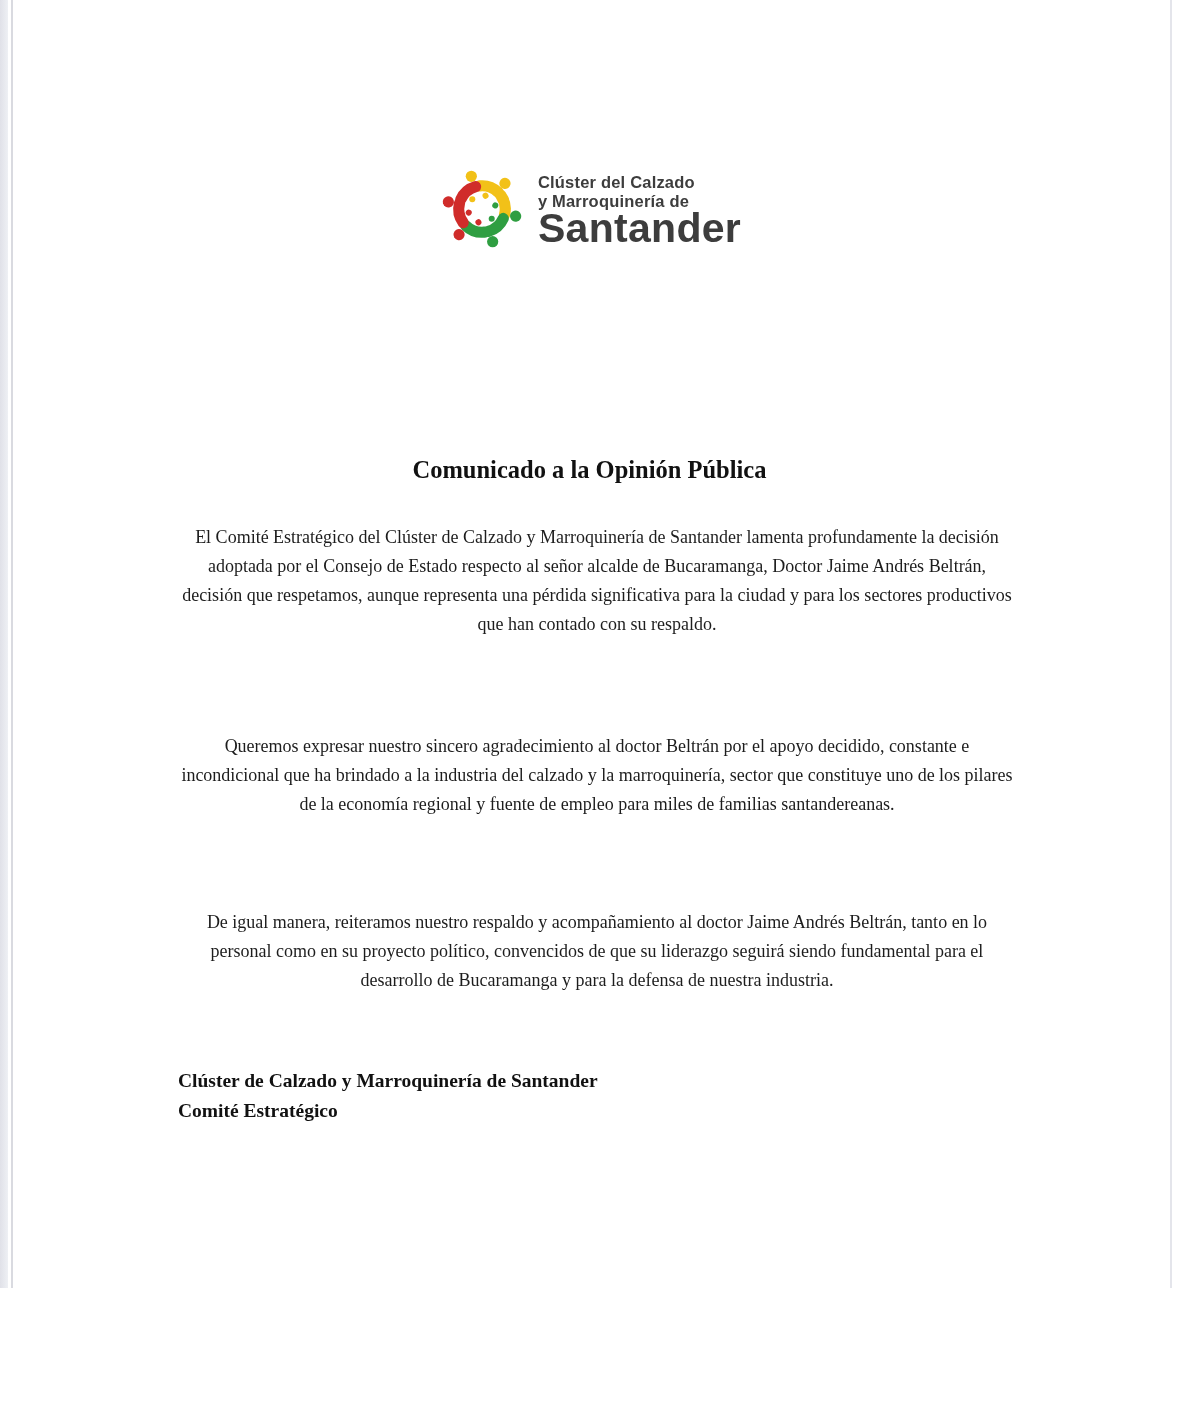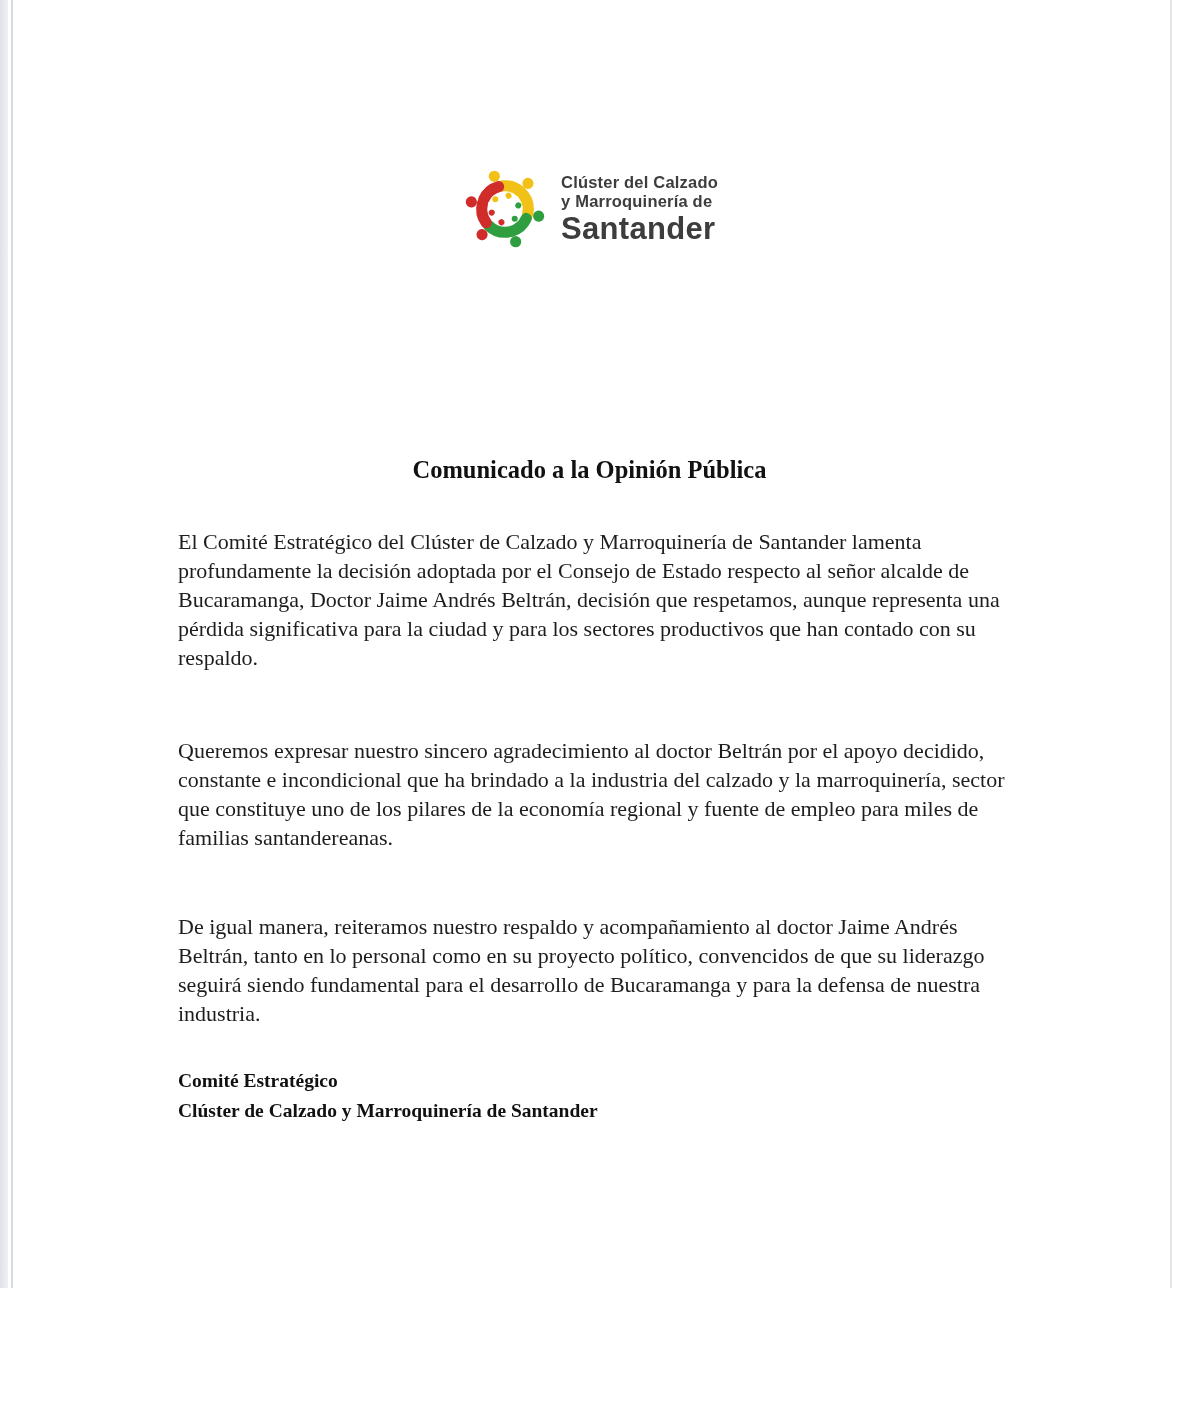--- a/index.html
+++ b/index.html
@@ -40,40 +40,40 @@
     color: #3d3d3d;
     text-align: left;
   }
   .logo-line {
     font-size: 16.5px;
     font-weight: 700;
     line-height: 19px;
     letter-spacing: 0.2px;
   }
   .logo-name {
-    font-size: 31px;
+    font-size: 41px;
     font-weight: 700;
     line-height: 33px;
     letter-spacing: 0.3px;
     margin-top: 1px;
   }
   
   .doc-title {
     position: absolute; top: 408px; left: 0; width: 100%;
     text-align: center;
     font-size: 24.5px;
     font-weight: 700;
     color: #111111;
     margin-top: 48px;
   }
   .para {
     position: absolute; left: 178px; width: 838px;
-    font-size: 22px;
+    font-size: 18px;
     line-height: 29px;
-    text-align: left;
+    text-align: center;
     color: #1d1d1d;
   }
   .para-1 { top: 505px; }
   .para-2 { top: 714px; }
   .para-3 { top: 890px; }
   .signature {
     position: absolute; left: 178px; top: 1066px; width: 838px;
     font-size: 19.5px;
     line-height: 29.5px;
     font-weight: 700;
@@ -131,17 +131,17 @@
     </div>
   </div>
 
   <h1 class="doc-title">Comunicado a la Opinión Pública</h1>
 
   <p class="para para-1">El Comité Estratégico del Clúster de Calzado y Marroquinería de Santander lamenta profundamente la decisión adoptada por el Consejo de Estado respecto al señor alcalde de Bucaramanga, Doctor Jaime Andrés Beltrán, decisión que respetamos, aunque representa una pérdida significativa para la ciudad y para los sectores productivos que han contado con su respaldo.</p>
   <p class="para para-2">Queremos expresar nuestro sincero agradecimiento al doctor Beltrán por el apoyo decidido, constante e incondicional que ha brindado a la industria del calzado y la marroquinería, sector que constituye uno de los pilares de la economía regional y fuente de empleo para miles de familias santandereanas.</p>
   <p class="para para-3">De igual manera, reiteramos nuestro respaldo y acompañamiento al doctor Jaime Andrés Beltrán, tanto en lo personal como en su proyecto político, convencidos de que su liderazgo seguirá siendo fundamental para el desarrollo de Bucaramanga y para la defensa de nuestra industria.</p>
 
   <div class="signature">
+    <div>Clúster de Calzado y Marroquinería de Santander</div>
     <div>Comité Estratégico</div>
-    <div>Clúster de Calzado y Marroquinería de Santander</div>
   </div>
 
 </div>
 
 </body></html>

